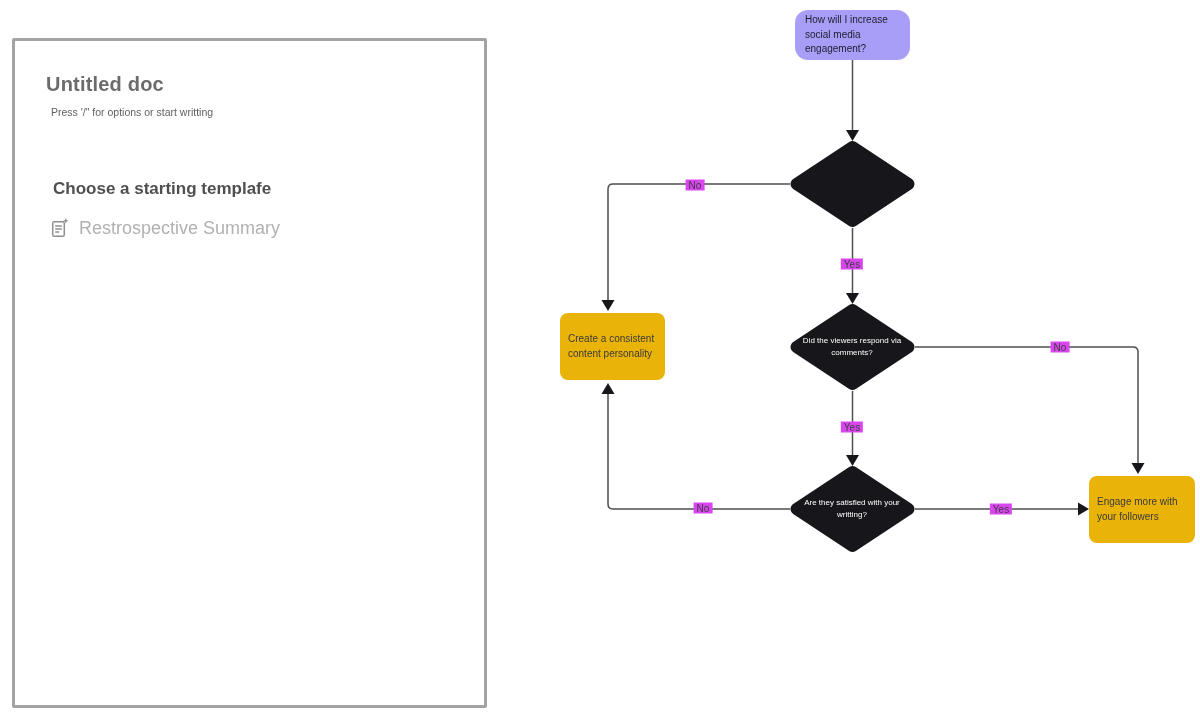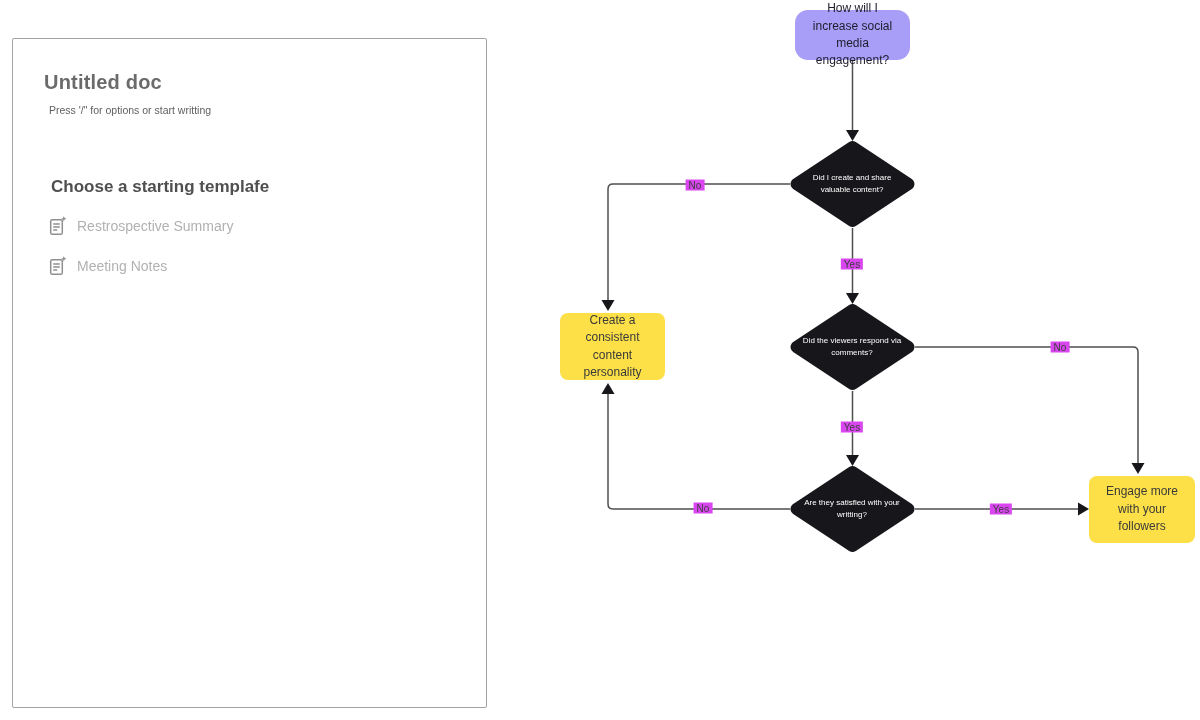--- a/index.html
+++ b/index.html
@@ -10,21 +10,21 @@
     font-family: "Liberation Sans", "DejaVu Sans", sans-serif;
     overflow: hidden;
   }
 
   
   .doc-card {
     position: absolute;
     left: 12px; top: 38px;
     width: 475px; height: 670px;
     background: #ffffff;
-    border: 1px solid #a3a3a3;
+    border: 3px solid #a3a3a3;
     border-radius: 2px;
   }
   .doc-title {
     position: absolute;
     left: 31px; top: 32px;
     font-size: 20px;
     font-weight: 700;
     color: #6b6b6b;
     letter-spacing: 0.2px;
     cursor: text;
@@ -52,50 +52,50 @@
   .tpl-item {
     display: flex;
     align-items: center;
     gap: 10px;
     height: 26px;
     margin-bottom: 13.5px;
     cursor: pointer;
   }
   .tpl-icon { width: 18px; height: 20px; flex: 0 0 auto; display: inline-flex; }
   .tpl-label {
-    font-size: 14px;
+    font-size: 18px;
     color: #b1b1b1;
   }
 
   
   .flowchart { position: absolute; left: 0; top: 0; width: 1200px; height: 720px; }
   .fc-svg { position: absolute; left: 0; top: 0; }
   .fc-edge { fill: none; stroke: #4f4f4f; stroke-width: 1.5; }
   .fc-arrow { fill: #17171b; stroke: none; }
   .fc-diamond { stroke: #17171b; stroke-width: 12; stroke-linejoin: round; cursor: pointer; }
 
   .fc-node {
     position: absolute;
     display: flex;
     align-items: center;
     justify-content: center;
-    text-align: center;
-    font-size: 12px;
+    text-align: left;
+    font-size: 10px;
     line-height: 1.45;
     cursor: pointer;
   }
   .node-start {
     left: 795px; top: 10px; width: 115px; height: 50px;
     background: #a89df7;
     border-radius: 13px;
     color: #1d1d2b;
     padding: 4px 10px;
   }
   .node-action {
-    background: #fde047;
+    background: #eab308;
     border-radius: 8px;
     color: #3a3a3a;
     padding: 4px 8px;
   }
   .node-action-left  { left: 560px;  top: 313px; width: 105px; height: 67px; }
   .node-action-right { left: 1089px; top: 476px; width: 106px; height: 67px; }
 
   .fc-diamond-text {
     position: absolute;
     width: 104px; height: 64px;
@@ -144,32 +144,20 @@
           <svg width="18" height="20" viewBox="0 0 18 20">
             <rect x="1.7" y="3.7" width="11.6" height="14.6" rx="1.6" fill="none" stroke="#8f8f8f" stroke-width="1.5"></rect>
             <line x1="4.2" y1="8" x2="10.8" y2="8" stroke="#8f8f8f" stroke-width="1.5"></line>
             <line x1="4.2" y1="11" x2="10.8" y2="11" stroke="#8f8f8f" stroke-width="1.5"></line>
             <line x1="4.2" y1="14" x2="8.2" y2="14" stroke="#8f8f8f" stroke-width="1.5"></line>
             <path d="M14.8 0 L15.6 2 L17.6 2.8 L15.6 3.6 L14.8 5.6 L14 3.6 L12 2.8 L14 2 Z" fill="#8f8f8f"></path>
           </svg>
         </span>
         <span class="tpl-label">Restrospective Summary</span>
       </li>
-      <li class="tpl-item">
-        <span class="tpl-icon">
-          <svg width="18" height="20" viewBox="0 0 18 20">
-            <rect x="1.7" y="3.7" width="11.6" height="14.6" rx="1.6" fill="none" stroke="#8f8f8f" stroke-width="1.5"></rect>
-            <line x1="4.2" y1="8" x2="10.8" y2="8" stroke="#8f8f8f" stroke-width="1.5"></line>
-            <line x1="4.2" y1="11" x2="10.8" y2="11" stroke="#8f8f8f" stroke-width="1.5"></line>
-            <line x1="4.2" y1="14" x2="8.2" y2="14" stroke="#8f8f8f" stroke-width="1.5"></line>
-            <path d="M14.8 0 L15.6 2 L17.6 2.8 L15.6 3.6 L14.8 5.6 L14 3.6 L12 2.8 L14 2 Z" fill="#8f8f8f"></path>
-          </svg>
-        </span>
-        <span class="tpl-label">Meeting Notes</span>
-      </li>
     </ul>
   </section>
 
   <section class="flowchart">
 
     <svg class="fc-svg" width="1200" height="720" viewBox="0 0 1200 720">
 
       <path class="fc-edge" d="M852.5 60 V131"></path>
       <path class="fc-edge" d="M852.5 228 V294"></path>
       <path class="fc-edge" d="M852.5 391 V456"></path>
@@ -188,21 +176,20 @@
 
       <path class="fc-diamond" d="M796.5 184 L852.5 147 L908.5 184 L852.5 221 Z" fill="#17171b"></path>
       <path class="fc-diamond" d="M796.5 347 L852.5 310 L908.5 347 L852.5 384 Z" fill="#17171b"></path>
       <path class="fc-diamond" d="M796.5 509 L852.5 472 L908.5 509 L852.5 546 Z" fill="#17171b"></path>
     </svg>
 
     <div class="fc-node node-start">
       <span>How will I increase social media engagement?</span>
     </div>
 
-    <div class="fc-diamond-text dtext-1">Did I create and share valuable content?</div>
     <div class="fc-diamond-text dtext-2">Did the viewers respond via comments?</div>
     <div class="fc-diamond-text dtext-3">Are they satisfied with your writting?</div>
 
     <div class="fc-node node-action node-action-left">
       <span>Create a consistent content personality</span>
     </div>
     <div class="fc-node node-action node-action-right">
       <span>Engage more with your followers</span>
     </div>
 

